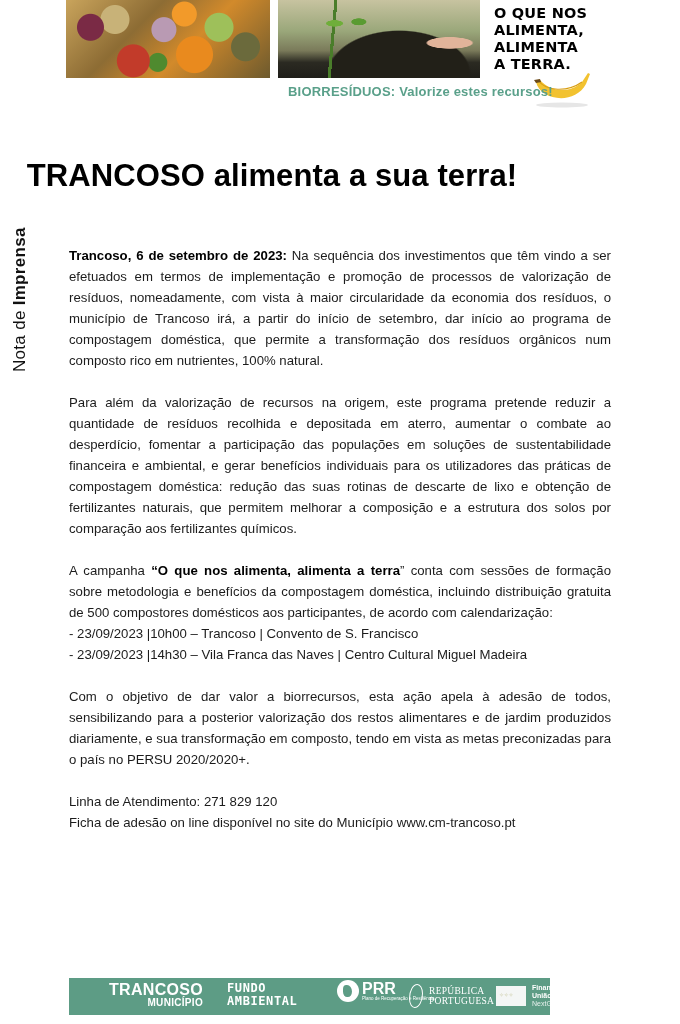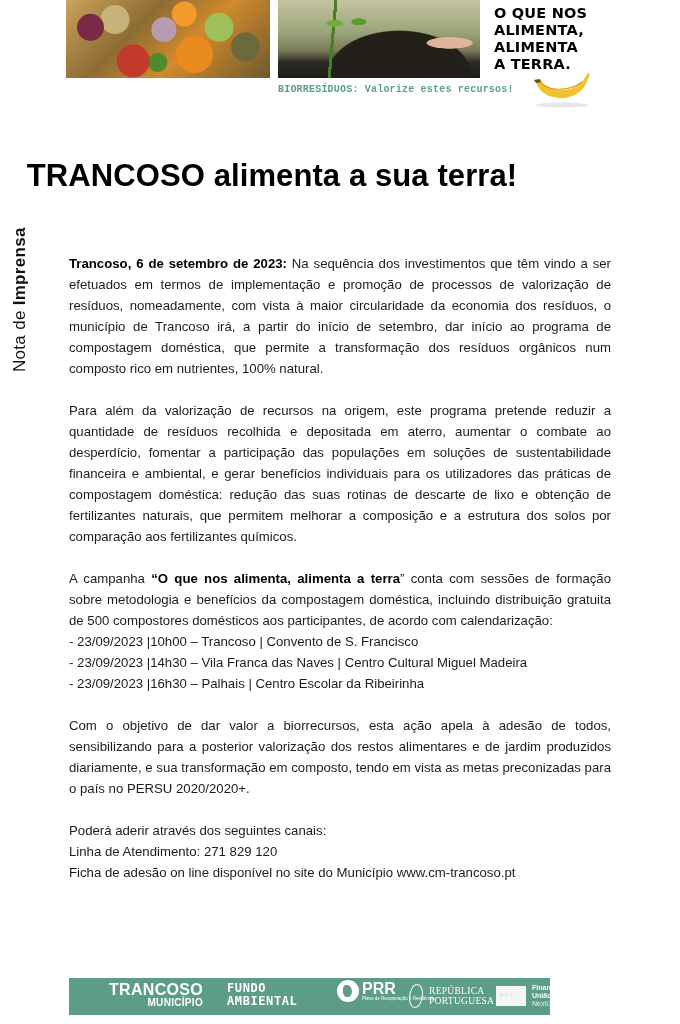--- a/index.html
+++ b/index.html
@@ -28,35 +28,35 @@
       linear-gradient(95deg, transparent 0 27%, #4a7d2a 27% 28.5%, transparent 28.5%),
       radial-gradient(ellipse at 85% 55%, #e1b49a 0 22px, transparent 24px),
       radial-gradient(ellipse at 60% 95%, #222018 0 70px, transparent 72px),
       linear-gradient(to bottom, #c7c3a0 0%, #9aa77a 40%, #7a7a5a 65%, #2b2a22 80%, #1f1e19 100%);
   }
   .slogan { position:absolute; left:494px; top:5px; width:130px;
     font-family:"DejaVu Sans", sans-serif; font-weight:900; font-size:14.5px; line-height:17px;
     color:#000; letter-spacing:0.2px; }
   .slogan span { display:block; }
   .banana { position:absolute; left:530px; top:70px; width:64px; height:38px; }
-  .tagline { position:absolute; left:278px; top:84px; font-family:Liberation Mono, monospace;
-    font-weight:bold; font-size:10px; color:#5aa08a; letter-spacing:0.2px; white-space:nowrap; }
+  .tagline { position:absolute; left:288px; top:84px; font-family:Liberation Sans, sans-serif;
+    font-weight:bold; font-size:13px; color:#5aa08a; letter-spacing:0.2px; white-space:nowrap; }
 
   
   .side-label { position:absolute; left:10px; top:372px; transform-origin:0 0; transform:rotate(-90deg);
     font-size:17px; color:#111; white-space:nowrap; letter-spacing:0.3px; }
   .side-label b { font-weight:bold; }
 
   
   .title { position:absolute; left:0; width:544px; top:158px; text-align:center;
     font-weight:bold; font-size:31px; color:#000; margin:0; letter-spacing:0.1px; }
 
   
   .body { position:absolute; left:69px; width:542px; top:243px; font-size:13.2px; line-height:21px; color:#1c1c1c; }
-  .body p { margin:10px 0 21px 0; text-align:justify; }
+  .body p { margin:2px 0 21px 0; text-align:justify; }
   .body p.tight { margin:0; }
   .body b { font-weight:bold; color:#000; }
   .sched div { white-space:nowrap; }
 
   
   .footer { position:absolute; left:69px; top:978px; width:481px; height:37px; background:#5d9c85;
     display:flex; align-items:center; color:#fff; }
   .f-trancoso { position:absolute; left:40px; top:4px; font-weight:bold; font-size:16px; letter-spacing:0.3px; line-height:16px; }
   .f-trancoso .sub { display:block; font-size:10px; text-align:right; letter-spacing:0.3px; line-height:10px; }
   .f-fundo { position:absolute; left:158px; top:4px; font-weight:bold; font-size:12px; line-height:13px; letter-spacing:0.6px; font-family:"DejaVu Sans Mono", monospace; }
@@ -104,27 +104,25 @@
 
 <div class="body">
   <p><b>Trancoso, 6 de setembro de 2023:</b><span> Na sequência dos investimentos que têm vindo a ser efetuados em termos de implementação e promoção de processos de valorização de resíduos, nomeadamente, com vista à maior circularidade da economia dos resíduos, o município de Trancoso irá, a partir do início de setembro, dar início ao programa de compostagem doméstica, que permite a transformação dos resíduos orgânicos num composto rico em nutrientes, 100% natural.</span></p>
 
   <p>Para além da valorização de recursos na origem, este programa pretende reduzir a quantidade de resíduos recolhida e depositada em aterro, aumentar o combate ao desperdício, fomentar a participação das populações em soluções de sustentabilidade financeira e ambiental, e gerar benefícios individuais para os utilizadores das práticas de compostagem doméstica: redução das suas rotinas de descarte de lixo e obtenção de fertilizantes naturais, que permitem melhorar a composição e a estrutura dos solos por comparação aos fertilizantes químicos.</p>
 
   <p class="tight"><span>A campanha </span><b>“O que nos alimenta, alimenta a terra</b><span>” conta com sessões de formação sobre metodologia e benefícios da compostagem doméstica, incluindo distribuição gratuita de 500 compostores domésticos aos participantes, de acordo com calendarização:</span></p>
   <div class="sched" style="margin-bottom:21px;">
     <div>- 23/09/2023 |10h00 – Trancoso | Convento de S. Francisco</div>
     <div>- 23/09/2023 |14h30 – Vila Franca das Naves | Centro Cultural Miguel Madeira</div>
-    <div>- 23/09/2023 |16h30 – Palhais | Centro Escolar da Ribeirinha</div>
   </div>
 
   <p>Com o objetivo de dar valor a biorrecursos, esta ação apela à adesão de todos, sensibilizando para a posterior valorização dos restos alimentares e de jardim produzidos diariamente, e sua transformação em composto, tendo em vista as metas preconizadas para o país no PERSU 2020/2020+.</p>
 
   <div>
-    <div>Poderá aderir através dos seguintes canais:</div>
     <div>Linha de Atendimento: 271 829 120</div>
     <div>Ficha de adesão on line disponível no site do Município www.cm-trancoso.pt</div>
   </div>
 </div>
 
 <div class="footer">
   <div class="f-trancoso">
     <span>TRANCOSO</span>
     <span class="sub">MUNICÍPIO</span>
   </div>

